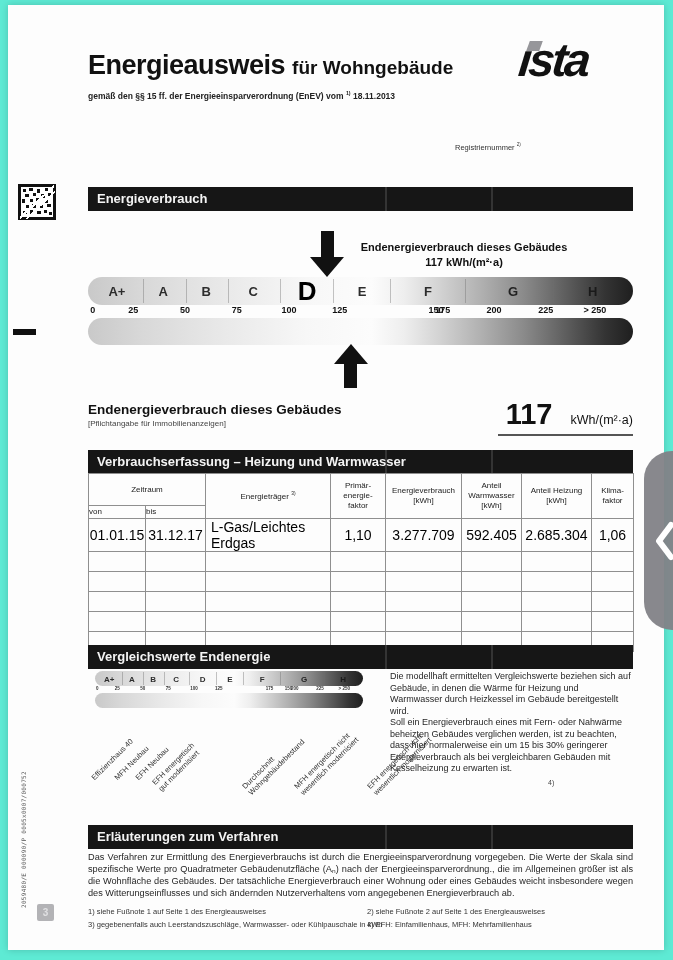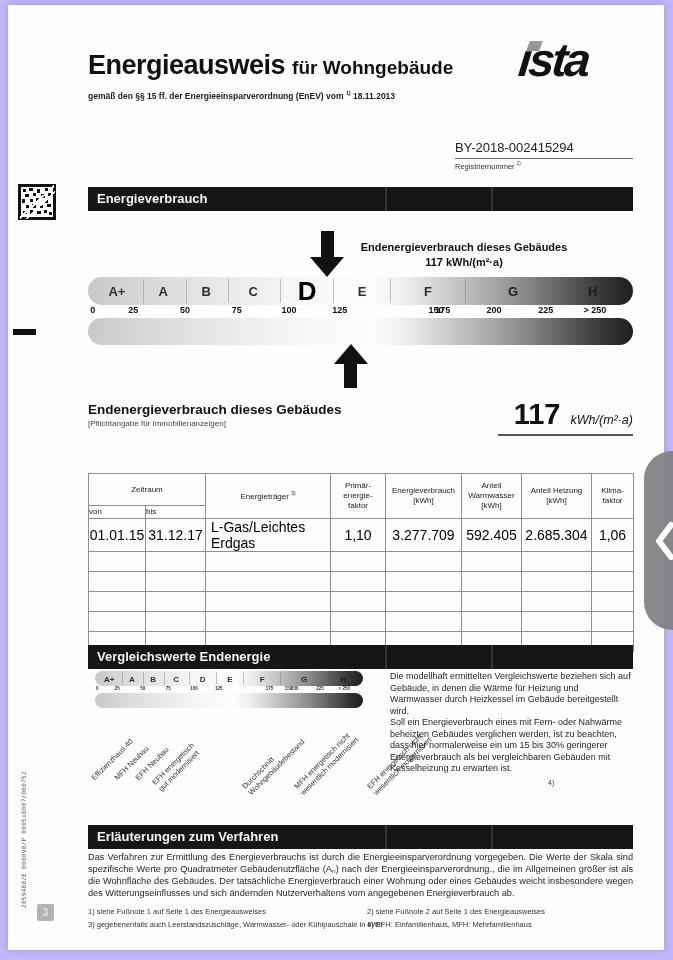--- a/index.html
+++ b/index.html
@@ -1,17 +1,17 @@
 <!DOCTYPE html>
 <html><head>
 <meta charset="utf-8">
 <style>
   html,body{margin:0;padding:0;}
   body{font-family:"Liberation Sans",sans-serif;background:#d9d9db;}
-  #photo{position:relative;width:673px;height:960px;background:#c4b5fd;overflow:hidden;color:#1c1c1c;}
+  #photo{position:relative;width:673px;height:960px;background:#5eead4;overflow:hidden;color:#1c1c1c;}
   #page{position:absolute;left:8px;top:5px;width:656px;height:945px;background:#fdfdfd;box-shadow:0 0 7px rgba(0,0,0,.18);}
   .abs{position:absolute;}
 
   
   .title-row{left:88px;top:50px;white-space:nowrap;}
   .title-main{font-size:27px;font-weight:bold;letter-spacing:-.5px;color:#111;}
   .title-suffix{font-size:19px;font-weight:bold;margin-left:7px;color:#111;}
   .law{left:88px;top:90px;font-size:8.5px;font-weight:600;color:#222;}
   sup{font-size:62%;vertical-align:super;}
   .logo{left:519px;top:34px;width:116px;height:56px;}
@@ -45,21 +45,21 @@
   .band .rated{font-size:26px;color:#000;}
   .tickrow{left:88px;width:545px;height:13px;}
   .tick{position:absolute;top:0;font-size:9px;font-weight:bold;color:#111;transform:translateX(-50%);white-space:nowrap;}
   .t0{left:.4%;transform:none;} .t1{left:8.3%;} .t2{left:17.8%;} .t3{left:27.3%;} .t4{left:36.9%;} .t5{left:46.2%;} .t6{left:55.8%;margin-left:44px;} .t7{left:65.1%;} .t8{left:74.5%;} .t9{left:84%;} .t10{left:93%;}
 
   
   .ee-head{left:88px;top:402px;font-size:13.5px;font-weight:bold;color:#111;}
   .ee-note{left:88px;top:419px;font-size:8px;color:#444;}
   .ee-value-block{left:430px;top:398px;width:203px;text-align:right;white-space:nowrap;}
   .ee-value{font-size:29px;font-weight:bold;color:#111;}
-  .ee-unit{font-size:12.5px;color:#111;margin-left:10px;font-style:italic;}
+  .ee-unit{font-size:12.5px;color:#111;margin-left:18px;}
   .ee-underline{left:498px;top:434px;width:135px;height:1.5px;background:#555;}
 
   
   .ctable{left:88px;top:473px;width:545px;border-collapse:collapse;table-layout:fixed;position:absolute;}
   .ctable th,.ctable td{border:1px solid #8f8f8f;padding:0;font-weight:normal;}
   .ctable th{font-size:8px;line-height:1.25;text-align:center;vertical-align:middle;color:#222;white-space:pre-line;}
   .ctable .subhead{font-size:8px;text-align:left;height:12px;}
   .ctable td{font-size:14px;color:#000;text-align:center;height:19px;}
   .ctable td.lft{text-align:left;padding-left:5px;}
   .hrow1 th{height:31px;}
@@ -100,21 +100,20 @@
     <span>gemäß den §§ 15 ff. der Energieeinsparverordnung (EnEV) vom</span>
     <sup>1)</sup>
     <span>18.11.2013</span>
   </div>
   <div class="abs logo">
     <div class="logo-text">ısta</div>
     <div class="logo-dot"></div>
   </div>
 
   <div class="abs reg">
-    <div class="reg-value">BY-2018-002415294</div>
     <div class="reg-label"><span>Registriernummer</span> <sup>2)</sup></div>
   </div>
 
   <svg class="abs" style="left:18px;top:184px;" width="38" height="36" shape-rendering="crispEdges">
     <rect x="0" y="0" width="38" height="36" fill="#fff"></rect>
     <rect x="0" y="0" width="38" height="3" fill="#111"></rect>
       <rect x="0" y="33" width="38" height="3" fill="#111"></rect>
     <rect x="0" y="0" width="3" height="36" fill="#111"></rect>
       <rect x="35" y="0" width="3" height="36" fill="#111"></rect>
     <g fill="#111">
@@ -188,20 +187,21 @@
   <div class="abs head-up" style="left:334px;top:344px;"></div>
   <div class="abs shaft" style="left:344px;top:363px;width:13px;height:25px;"></div>
 
   <div class="abs ee-head">Endenergieverbrauch dieses Gebäudes</div>
   <div class="abs ee-note">[Pflichtangabe für Immobilienanzeigen]</div>
   <div class="abs ee-value-block">
     <span class="ee-value">117</span><span class="ee-unit">kWh/(m²·a)</span>
   </div>
   <div class="abs ee-underline"></div>
 
+  <div class="abs bar" style="top:450px;">Verbrauchserfassung – Heizung und Warmwasser</div>
 
   <table class="ctable">
     <colgroup>
         <col style="width:57px">
         <col style="width:60px">
         <col style="width:125px">
         <col style="width:55px">
         <col style="width:76px">
         <col style="width:60px">
         <col style="width:70px">

